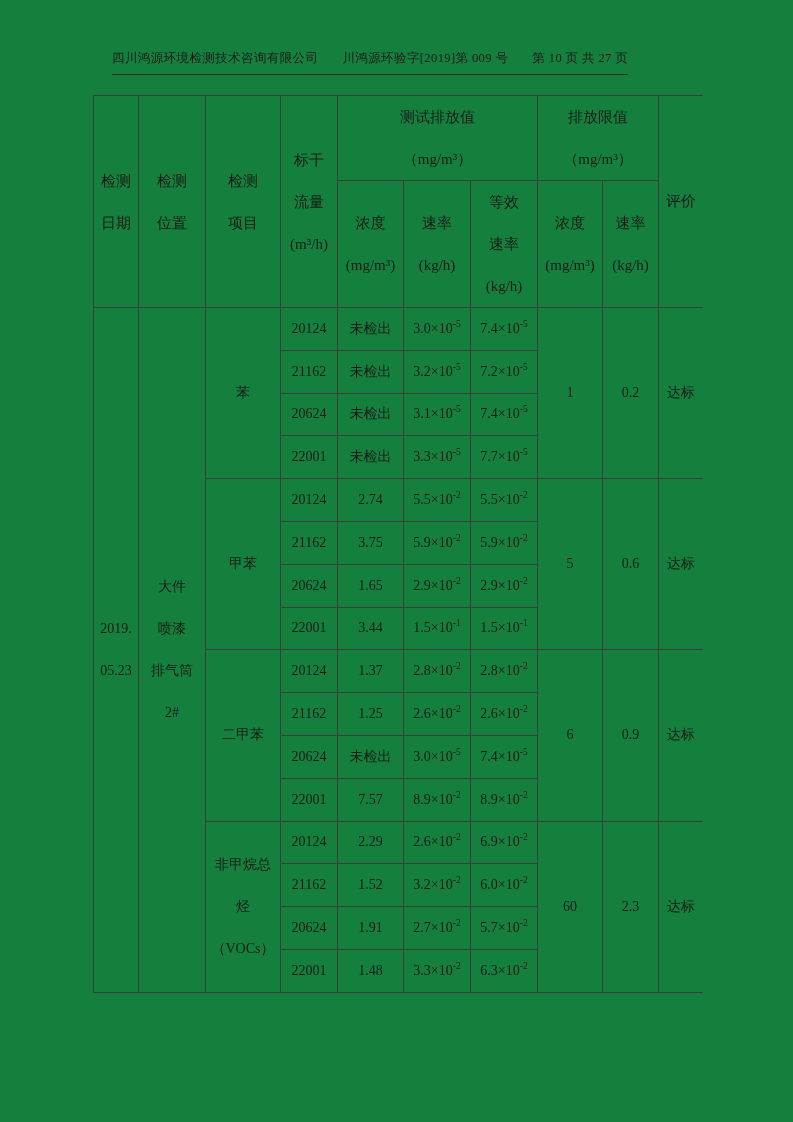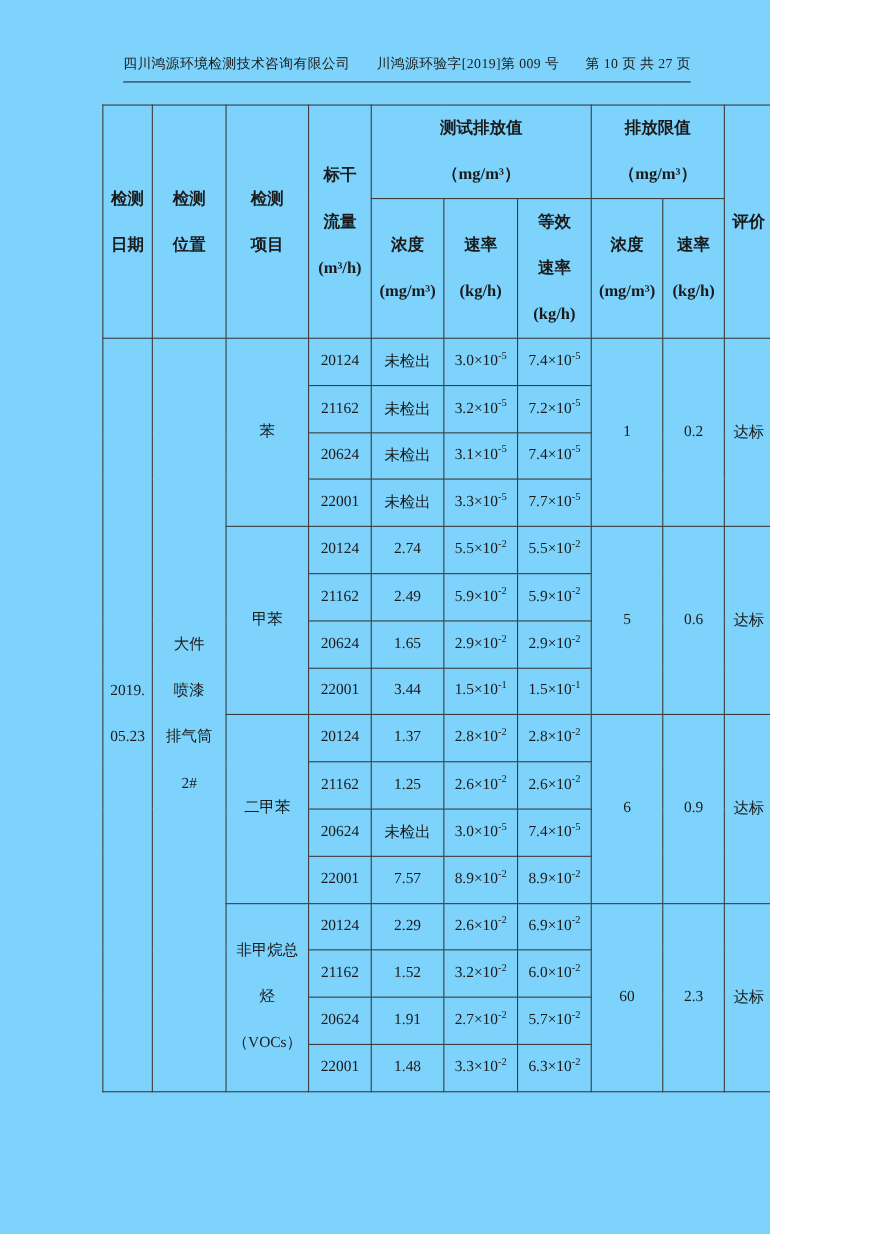--- a/index.html
+++ b/index.html
@@ -1,21 +1,21 @@
 <!DOCTYPE html>
 <html><head>
 <meta charset="utf-8">
 <style>
   html,body { margin:0; padding:0; }
   body {
     width:793px; height:1122px; background:#ffffff;
     font-family:"Liberation Serif","DejaVu Serif",serif;
     color:#1a1a1a;
   }
-  .page { position:relative; width:700px; height:1122px; background:#7dd3fc; overflow:hidden; }
+  .page { position:relative; width:793px; height:1122px; background:#15803d; overflow:hidden; }
 
   
   .page-header {
     position:absolute; left:112px; top:50px;
     display:flex; align-items:baseline; gap:24px;
     font-size:12.5px; letter-spacing:0.4px; white-space:nowrap;
     padding-bottom:7px; border-bottom:1.5px solid #2a2a2a;
   }
 
   
@@ -25,21 +25,21 @@
   }
   table.report th, table.report td {
     border:1px solid #3d3d3d;
     padding:0; text-align:center; vertical-align:middle;
     overflow:hidden;
   }
   table.report .no-right { border-right:none; }
   thead tr.group-row { height:82px; }
   thead tr.sub-row   { height:126px; }
   tbody tr { height:42.8px; }
-  th { font-weight:bold; font-size:15px; }
+  th { font-weight:normal; font-size:15px; }
   td { font-size:14px; font-weight:normal; }
   .pre { white-space:pre-line; line-height:42px; }
   sup { font-size:9.5px; line-height:0; vertical-align:super; }
 </style>
 </head>
 <body>
 
 <div class="page">
 
   <div class="page-header">
@@ -134,21 +134,21 @@
         <td>20124</td>
         <td>2.74</td>
         <td>5.5×10<sup>-2</sup></td>
         <td>5.5×10<sup>-2</sup></td>
         <td rowspan="4">5</td>
         <td rowspan="4">0.6</td>
         <td rowspan="4" class="no-right">达标</td>
       </tr>
       <tr>
         <td>21162</td>
-        <td>2.49</td>
+        <td>3.75</td>
         <td>5.9×10<sup>-2</sup></td>
         <td>5.9×10<sup>-2</sup></td>
       </tr>
       <tr>
         <td>20624</td>
         <td>1.65</td>
         <td>2.9×10<sup>-2</sup></td>
         <td>2.9×10<sup>-2</sup></td>
       </tr>
       <tr>

